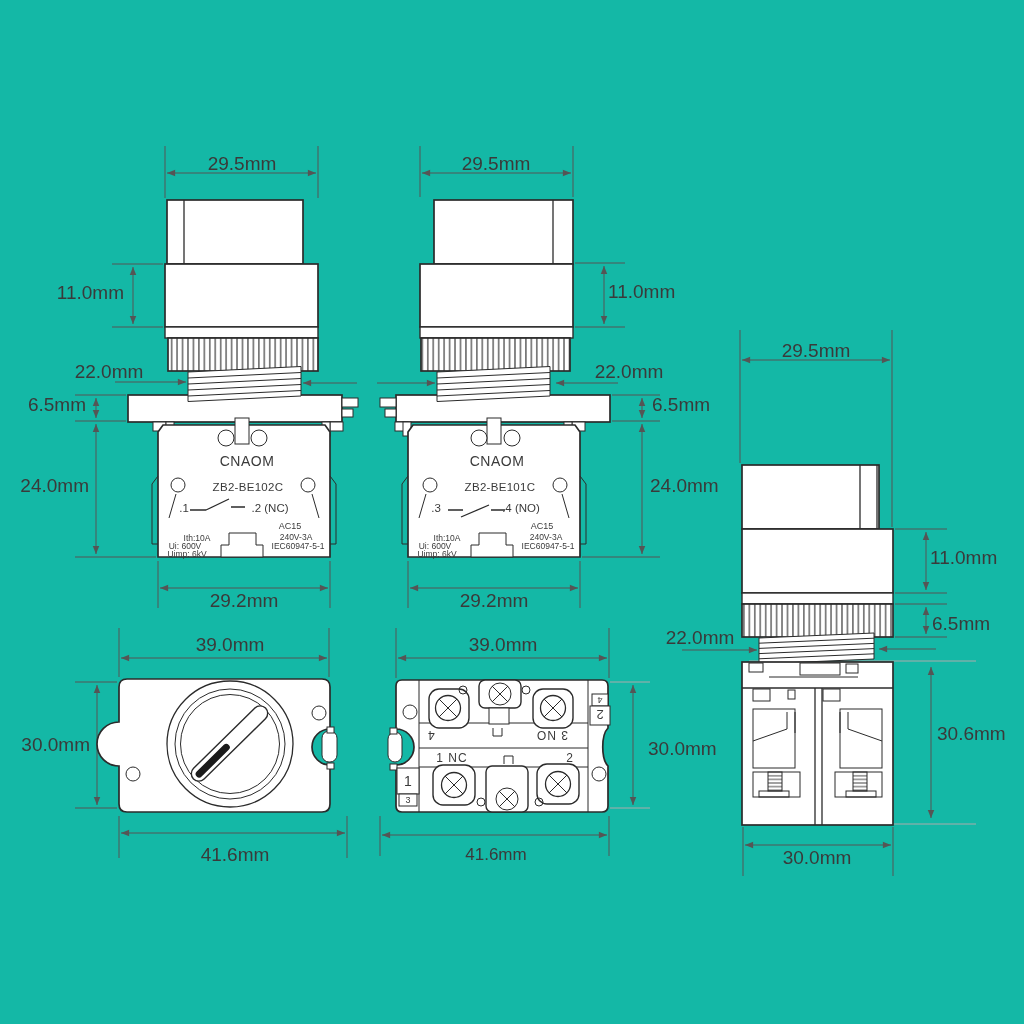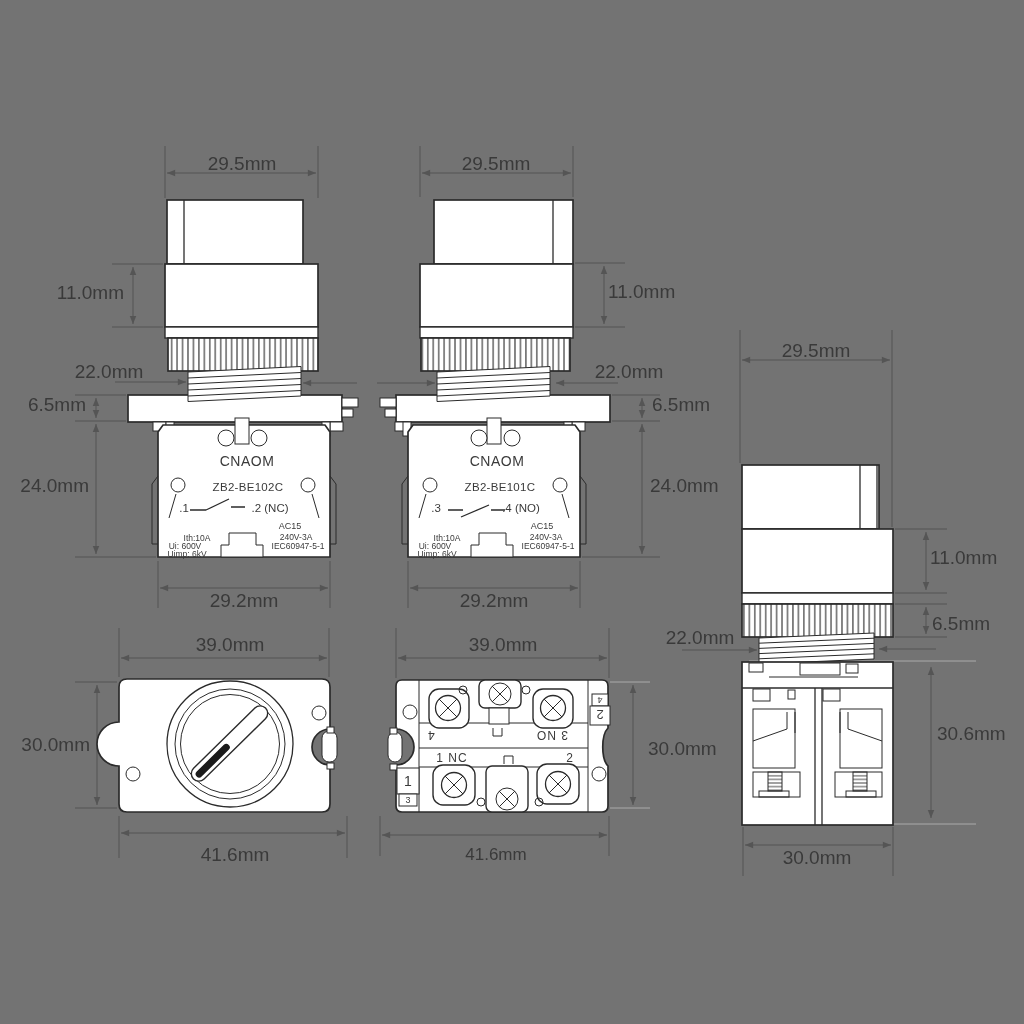--- a/index.html
+++ b/index.html
@@ -1,16 +1,16 @@
 <!DOCTYPE html>
 <html><head>
 <meta charset="utf-8">
 <style>
   html,body{margin:0;padding:0;background:#ffffff;}
-  #canvas{position:relative;width:1024px;height:1024px;background:#737373;overflow:hidden;
+  #canvas{position:relative;width:1024px;height:1024px;background:#14b8a6;overflow:hidden;
           font-family:"Liberation Sans",sans-serif;}
   svg text{font-family:"Liberation Sans",sans-serif;fill:#3a3a3a;}
   .dt{font-size:19px;}
   .dt17{font-size:17px;}
   .brand{font-size:14px;letter-spacing:0.5px;}
   .model{font-size:11.5px;letter-spacing:0.3px;}
   .term{font-size:11.5px;}
   .st{font-size:9px;}
   .st85{font-size:8.5px;}
   .bl{font-size:12px;letter-spacing:1px;}

